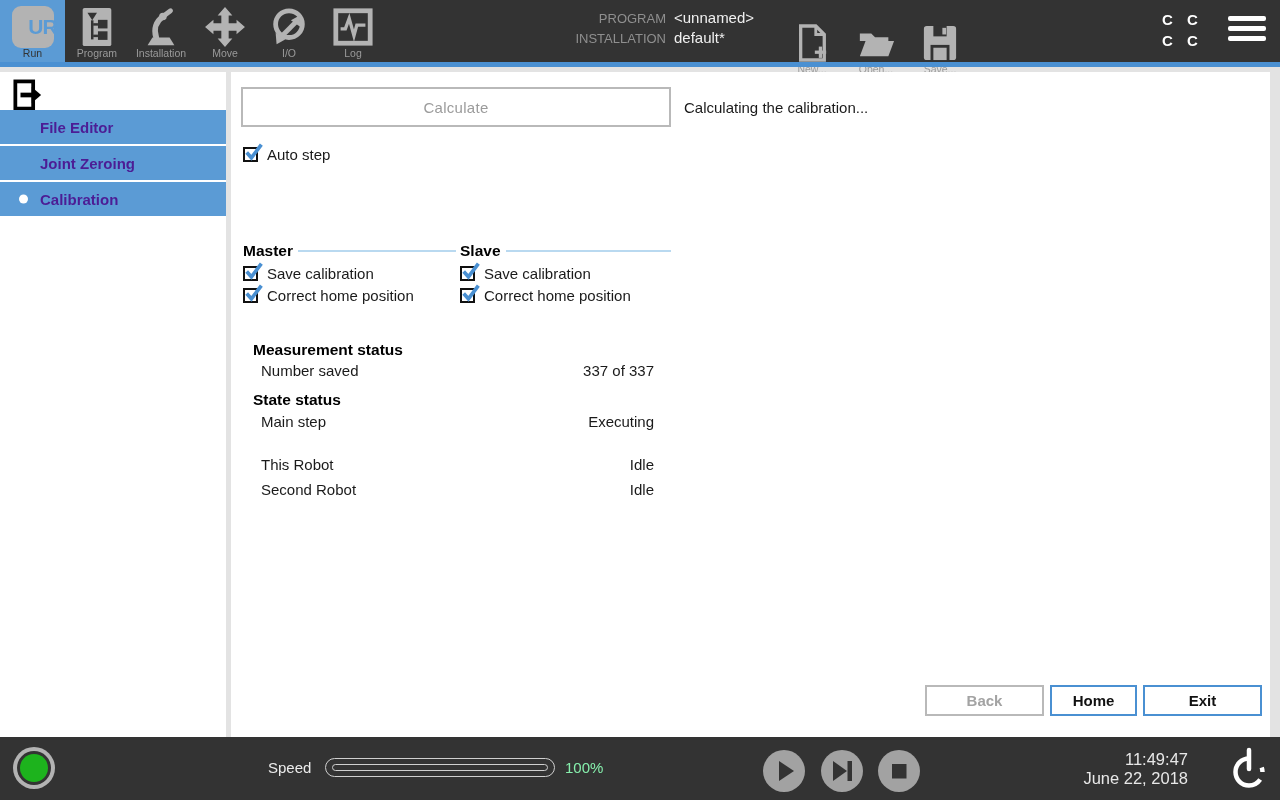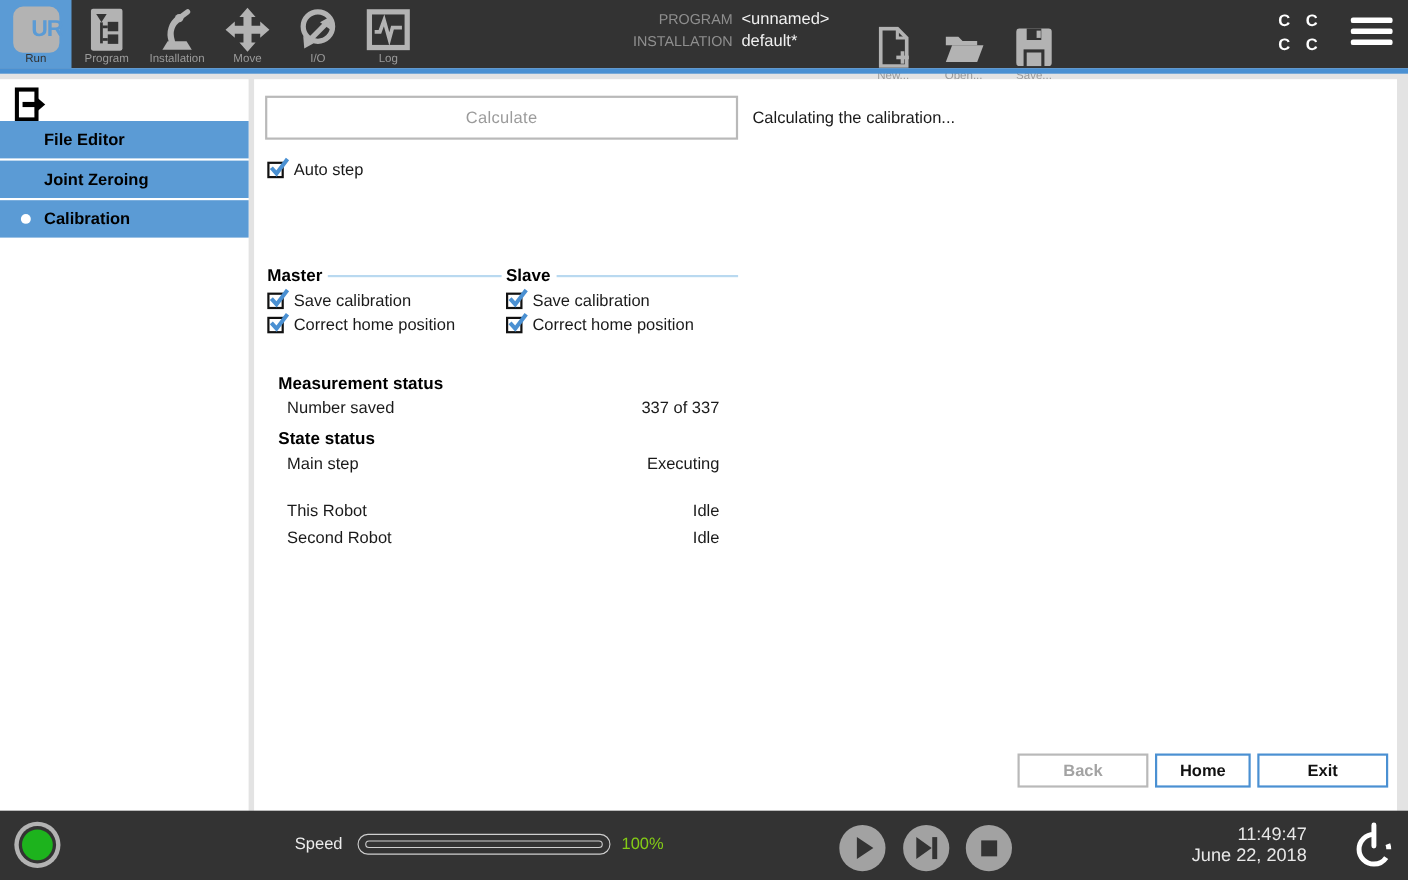--- a/index.html
+++ b/index.html
@@ -27,21 +27,21 @@
   .faction .tlabel { position:absolute; bottom:3px; width:100%; text-align:center; font-size:10.5px; color:#9a9a9a; }
 
   .cc-block { position:absolute; left:1162px; top:9px; color:#ffffff; font-weight:bold; font-size:15px; line-height:21px; word-spacing:10px; }
   .hamburger { position:absolute; left:1228px; top:16px; width:38px; cursor:pointer; }
   .hamburger .bar { height:4.5px; background:#ffffff; border-radius:2px; margin-bottom:5.5px; }
 
   
   .sidebar { position:absolute; left:0; top:72px; width:226px; height:665px; background:#ffffff; }
   .side-exit { position:absolute; left:13px; top:6px; cursor:pointer; }
   .side-items { position:absolute; top:38px; left:0; width:226px; }
-  .side-item { height:34px; margin-bottom:2px; background:#5b9bd5; color:#000000; font-weight:bold; font-size:15px; display:flex; align-items:center; padding-left:40px; position:relative; cursor:pointer; }
+  .side-item { height:34px; margin-bottom:2px; background:#5b9bd5; color:#4c1d95; font-weight:bold; font-size:15px; display:flex; align-items:center; padding-left:40px; position:relative; cursor:pointer; }
   .side-item .bullet { position:absolute; left:19px; top:50%; transform:translateY(-50%); width:9px; height:9px; border-radius:50%; background:#ffffff; }
 
   
   .main { position:absolute; left:231px; top:72px; width:1039px; height:665px; background:#ffffff; font-size:15px; color:#1a1a1a; }
   .calc-btn { position:absolute; left:10px; top:15px; width:430px; height:40px; background:#ffffff; border:2px solid #b9b9b9; color:#9b9b9b; font-size:15px; font-family:inherit; letter-spacing:0.3px; }
   .status-msg { position:absolute; left:453px; top:27px; font-size:15px; }
 
   .cb { width:15px; height:15px; border:2px solid #111; background:#fff; position:relative; display:inline-block; flex:none; cursor:pointer; }
   .cb svg { position:absolute; left:-2px; top:-7px; width:21px; height:21px; overflow:visible; }
 
@@ -66,21 +66,21 @@
 
   
   .footer { position:absolute; top:737px; left:0; width:1280px; height:63px; background:#333333; }
   .status-light { position:absolute; left:13px; top:10px; width:42px; height:42px; border-radius:50%; background:#b3b3b3; display:flex; align-items:center; justify-content:center; cursor:pointer; }
   .status-light .mid { width:34px; height:34px; border-radius:50%; background:#333333; display:flex; align-items:center; justify-content:center; }
   .status-light .core { width:28px; height:28px; border-radius:50%; background:#1db31d; }
 
   .speed-label { position:absolute; left:268px; top:22px; font-size:15px; color:#ececec; }
   .speed-slider { position:absolute; left:325px; top:21px; width:230px; height:19px; border:1px solid #cfcfcf; border-radius:10px; cursor:pointer; }
   .speed-slider .inner { position:absolute; left:6px; right:6px; top:5px; bottom:5px; border:1px solid #cfcfcf; border-radius:5px; }
-  .speed-value { position:absolute; left:565px; top:22px; font-size:15px; color:#84cc16; }
+  .speed-value { position:absolute; left:565px; top:22px; font-size:15px; color:#86efac; }
 
   .pb-btn { position:absolute; top:13px; width:42px; height:42px; border-radius:50%; background:#a2a2a2; cursor:pointer; }
   .pb-btn svg { position:absolute; inset:0; }
 
   .clock { position:absolute; right:92px; top:13px; text-align:right; color:#e8e8e8; font-size:16.5px; line-height:19px; }
   .power-btn { position:absolute; left:1227px; top:9px; cursor:pointer; }
 </style>
 </head>
 <body>
 

